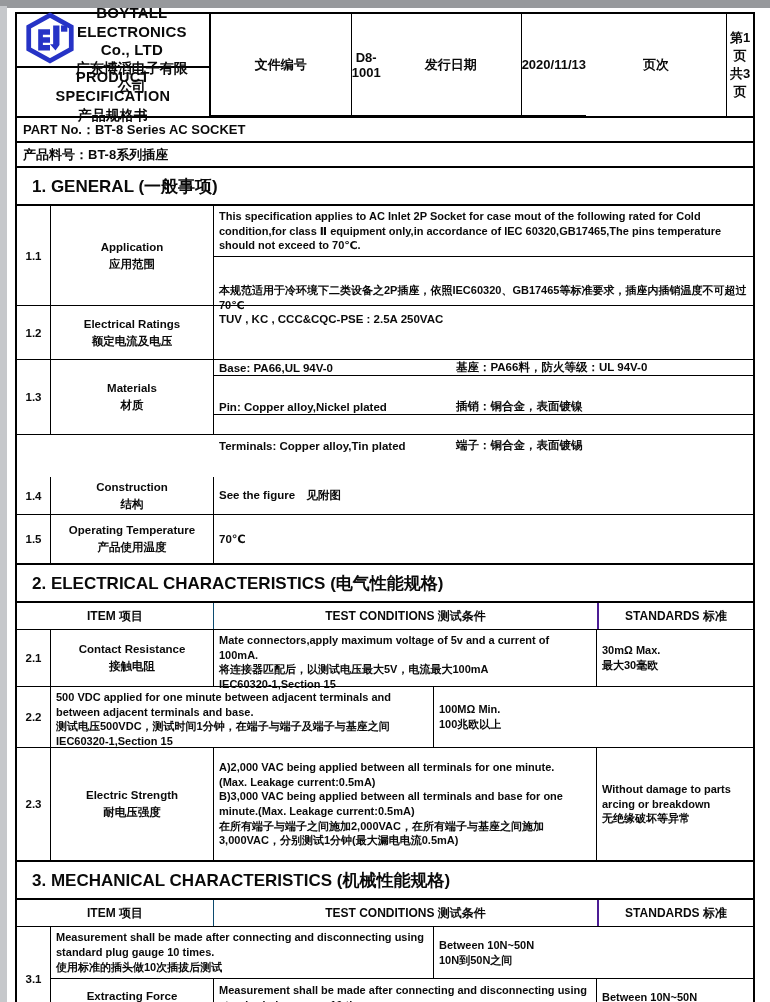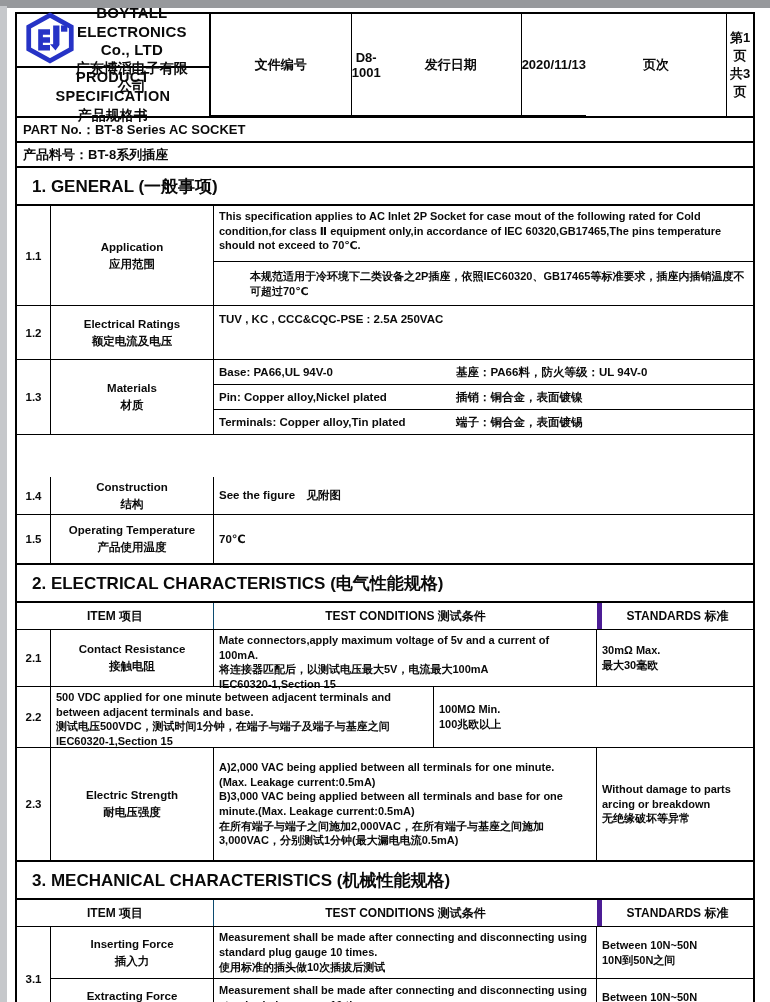--- a/index.html
+++ b/index.html
@@ -33,42 +33,42 @@
   
   .line-row{height:27px;padding-left:6px;box-sizing:border-box;font-size:13px;}
   .sec-title{height:40px;padding-left:15px;box-sizing:border-box;font-size:17px;}
   
   .trow{display:flex;border-bottom:1px solid #000;box-sizing:border-box;}
   .trow:last-child{border-bottom:none;}
   .c-no{width:33px;border-right:1px solid #000;font-size:11.5px;flex:none;}
   .c-item{width:162px;border-right:1px solid #000;font-size:11.5px;line-height:1.45;flex:none;}
   .c-body{flex:1;min-width:0;}
   .cell-pad{padding:3px 5px;box-sizing:border-box;font-size:11px;line-height:1.34;}
-  .sub-split{display:flex;flex-direction:column;}
+  .sub-split{display:flex;flex-direction:column;gap:23px;}
   .sub-row{flex:1;display:flex;align-items:center;border-bottom:1px solid #000;box-sizing:border-box;}
   .sub-row:last-child{border-bottom:none;}
   .sub-en{width:242px;padding-left:5px;font-size:11.5px;flex:none;box-sizing:border-box;}
   .sub-cn{font-size:11.5px;}
   .one-line{font-size:11.5px;padding-left:5px;}
   
   .chead{display:flex;height:27px;border-bottom:1px solid #000;box-sizing:border-box;}
   .ch-item{width:196px;border-right:1px solid #0c4a6e;font-size:12px;flex:none;}
-  .ch-test{width:383px;border-right:5px solid #4c1d95;font-size:12px;flex:none;}
+  .ch-test{width:383px;border-right:2px solid #4c1d95;font-size:12px;flex:none;}
   .ch-std{flex:1;font-size:12px;}
   .c-item2{width:162px;border-right:1px solid #000;font-size:11.5px;line-height:1.45;flex:none;}
   .c-test{width:383px;border-right:1px solid #000;flex:none;box-sizing:border-box;}
   .c-std{flex:1;min-width:0;}
   .grp{display:flex;}
   .grp-rows{flex:1;display:flex;flex-direction:column;min-width:0;}
   .h57{height:57px;} .h61{height:61px;} .h112{height:112px;}
   .h100{height:100px;} .h54{height:54px;} .h75{height:75px;} .h38{height:38px;margin-top:42px;} .h48{height:48px;}
   .mrow{display:flex;height:52px;box-sizing:border-box;}
   .mrow.bb1{border-bottom:1px solid #000;}
   .en-block{border-bottom:1px solid #000;height:56px;box-sizing:border-box;}
-  .cn-block{height:43px;margin-left:31px;}
+  .cn-block{height:43px;}
   .r12a{height:27px;border-bottom:1px solid #000;box-sizing:border-box;}
   .r12b{height:26px;box-sizing:border-box;}
 </style>
 </head>
 <body>
 
 <div class="page">
   <div class="scan-top"></div>
   <div class="scan-left"></div>
 
@@ -208,22 +208,20 @@
     <div class="blk">
       <div class="chead">
         <div class="ch-item cc">ITEM 项目</div>
         <div class="ch-test cc">TEST CONDITIONS 测试条件</div>
         <div class="ch-std cc">STANDARDS 标准</div>
       </div>
       <div class="grp">
         <div class="c-no cc">3.1</div>
         <div class="grp-rows">
           <div class="mrow bb1">
-            <div class="c-item2 cc pre">Inserting Force
-插入力</div>
             <div class="c-test cell-pad pre vc">Measurement shall be made after connecting and disconnecting using standard plug gauge 10 times.
 使用标准的插头做10次插拔后测试</div>
             <div class="c-std cell-pad pre vc">Between 10N~50N
 10N到50N之间</div>
           </div>
           <div class="mrow">
             <div class="c-item2 cc pre">Extracting Force
 拔出力</div>
             <div class="c-test cell-pad pre vc">Measurement shall be made after connecting and disconnecting using standard plug gauge 10 times.
 使用标准的插头做10次插拔后测试</div>

